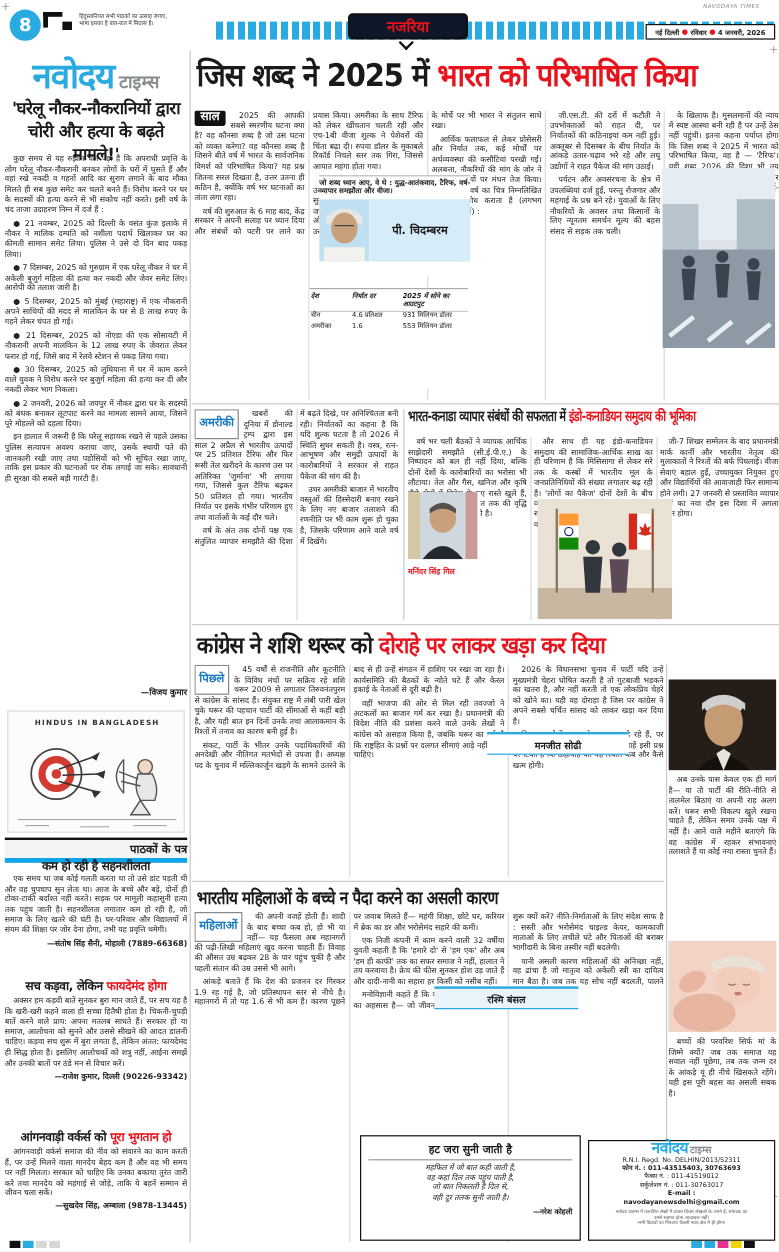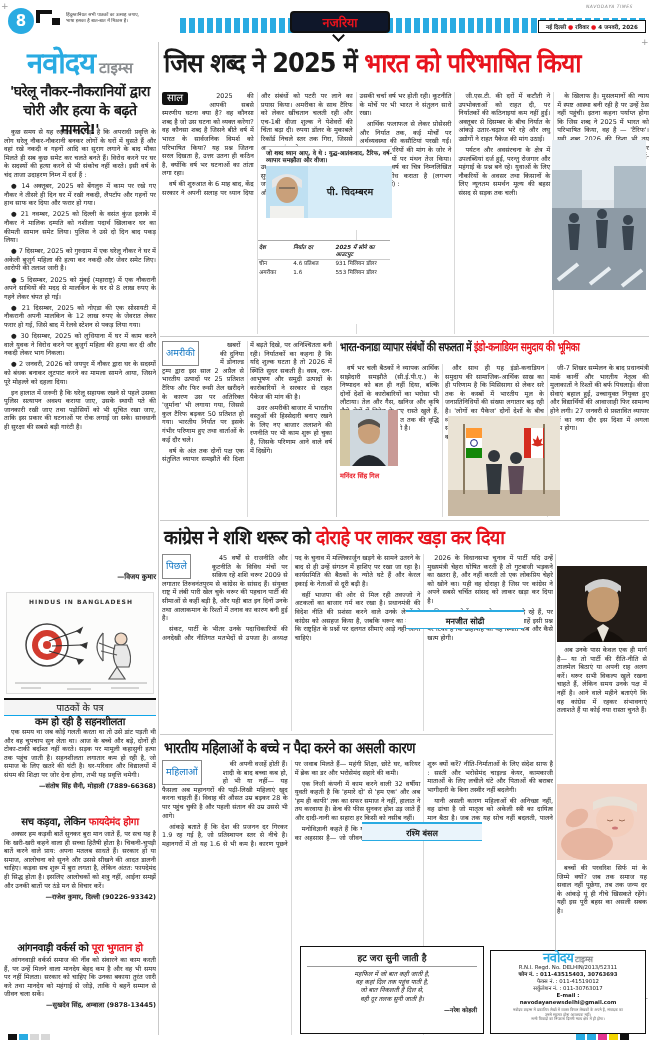--- a/index.html
+++ b/index.html
@@ -32,36 +32,36 @@
   
   .masthead{left:4px;top:42px;width:152px;height:36px;display:flex;align-items:baseline;justify-content:center;gap:4px}
   .masthead .m1{font-size:29px;font-weight:bold;color:var(--accent-blue);letter-spacing:-1px}
   .masthead .m2{font-size:15px;font-weight:bold;color:#8a8d90}
   .left-headline{left:2px;top:82px;width:156px;font-size:14px;line-height:19px;font-weight:bold;text-align:center;letter-spacing:-.4px}
   .bodytext{font-size:6.5px;line-height:8.6px;text-align:justify;color:#222}
   .bodytext p{margin:0 0 2.5px;text-indent:7px}
   .left-body{left:4px;top:128px;width:152px;height:442px;overflow:hidden}
   .sign-line{left:4px;top:572px;width:152px;text-align:right;font-weight:bold;font-size:7px}
   .cartoon{left:6px;top:592px;width:148px;height:102px;background:#fcfcfb;border:1px solid #ddd}
-  .letters-header{left:4px;top:698px;width:152px;text-align:center;font-weight:normal;font-size:9.5px;
-    border-top:2px solid #111;border-bottom:1px solid #0ea5e9;padding:1px 0;background:#f4f4f4}
+  .letters-header{left:4px;top:698px;width:152px;text-align:right;font-weight:bold;font-size:9.5px;
+    border-top:2px solid #111;border-bottom:4px solid #0ea5e9;padding:1px 0;background:#f4f4f4}
   .letter-title{width:152px;left:4px;text-align:center;font-weight:bold;font-size:10px;letter-spacing:-.3px}
   .letter-body{left:4px;width:152px;overflow:hidden}
   .red{color:var(--headline-red)}
   .letter-sign{display:block;text-align:right;font-weight:bold;text-indent:0}
   
   .vrule{background:var(--rule);width:1px}
   .hrule{background:var(--rule);height:1px}
   
   .main-headline{left:164px;top:44px;width:482px;font-size:26px;font-weight:bold;white-space:nowrap;
     letter-spacing:-1px;transform:scaleX(.93);transform-origin:left center}
   .cols{column-gap:7px;column-rule:1px solid #d9d9d9;font-size:6.5px;line-height:8.6px;text-align:justify;color:#222;overflow:hidden}
   .cols p{margin:0 0 2.5px;text-indent:7px}
   .main-body{left:162px;top:92px;width:487px;height:242px;column-count:5}
-  .drop{float:left;font-weight:normal;margin:0 21px 1px 0}
+  .drop{float:left;font-weight:bold;margin:0 4px 1px 0}
   .drop-dark{background:#111;color:#fff;font-size:10px;padding:2px 5px;border-radius:2px}
   .drop-blue{color:var(--accent-blue2);font-size:9.5px;border:1px solid #888;padding:7px 3px;background:#fff}
   .author-card{left:266px;top:146px;width:126px;height:84px;background:#fff;z-index:2;border-top:1px solid #bbb;padding-top:2px}
   .pull-quote{font-size:6px;line-height:7.4px;font-weight:bold;text-align:justify;margin-bottom:2px}
   .author-row{display:flex;height:52px}
   .author-name{flex:1;background:var(--box-blue);display:flex;align-items:center;justify-content:center;
     font-weight:bold;font-size:9.5px}
   .mini-table-box{left:258px;top:240px;width:132px;height:84px;background:#fff;z-index:2;border-top:1px solid #aaa;
     font-size:5.6px;line-height:7.4px;padding-top:2px}
   .mini-table .tr{display:flex}
@@ -139,21 +139,20 @@
   <div class="abs masthead">
     <span class="m1">नवोदय</span>
     <span class="m2">टाइम्स</span>
   </div>
   <div class="abs left-headline">
     <div>'घरेलू नौकर-नौकरानियों द्वारा</div>
       <div>चोरी और हत्या के बढ़ते मामले!'</div>
   </div>
   <div class="abs left-body bodytext">
       <p>कुछ समय से यह रुझान चल पड़ा है कि अपराधी प्रवृत्ति के लोग घरेलू नौकर-नौकरानी बनकर लोगों के घरों में घुसते हैं और वहां रखे नकदी व गहनों आदि का सुराग लगाने के बाद मौका मिलते ही सब कुछ समेट कर चलते बनते हैं। विरोध करने पर घर के सदस्यों की हत्या करने से भी संकोच नहीं करते। इसी वर्ष के चंद ताजा उदाहरण निम्न में दर्ज हैं :</p>
-      <p>● 14 अक्तूबर, 2025 को बेंगलुरु में काम पर रखे गए नौकर ने तीसरे ही दिन घर में रखी नकदी, लैपटॉप और गहनों पर हाथ साफ कर दिया और फरार हो गया।</p>
       <p>● 21 नवम्बर, 2025 को दिल्ली के वसंत कुंज इलाके में नौकर ने मालिक दम्पति को नशीला पदार्थ खिलाकर घर का कीमती सामान समेट लिया। पुलिस ने उसे दो दिन बाद पकड़ लिया।</p>
       <p>● 7 दिसम्बर, 2025 को गुरुग्राम में एक घरेलू नौकर ने घर में अकेली बुजुर्ग महिला की हत्या कर नकदी और जेवर समेट लिए। आरोपी की तलाश जारी है।</p>
       <p>● 5 दिसम्बर, 2025 को मुंबई (महाराष्ट्र) में एक नौकरानी अपने साथियों की मदद से मालकिन के घर से 8 लाख रुपए के गहने लेकर चंपत हो गई।</p>
       <p>● 21 दिसम्बर, 2025 को नोएडा की एक सोसायटी में नौकरानी अपनी मालकिन के 12 लाख रुपए के जेवरात लेकर फरार हो गई, जिसे बाद में रेलवे स्टेशन से पकड़ लिया गया।</p>
       <p>● 30 दिसम्बर, 2025 को लुधियाना में घर में काम करने वाले युवक ने विरोध करने पर बुजुर्ग महिला की हत्या कर दी और नकदी लेकर भाग निकला।</p>
       <p>● 2 जनवरी, 2026 को जयपुर में नौकर द्वारा घर के सदस्यों को बंधक बनाकर लूटपाट करने का मामला सामने आया, जिसने पूरे मोहल्ले को दहला दिया।</p>
       <p>इन हालात में जरूरी है कि घरेलू सहायक रखने से पहले उसका पुलिस सत्यापन अवश्य कराया जाए, उसके स्थायी पते की जानकारी रखी जाए तथा पड़ोसियों को भी सूचित रखा जाए, ताकि इस प्रकार की घटनाओं पर रोक लगाई जा सके। सावधानी ही सुरक्षा की सबसे बड़ी गारंटी है।</p>
     </div>
   <div class="abs sign-line">—विजय कुमार</div>
 

